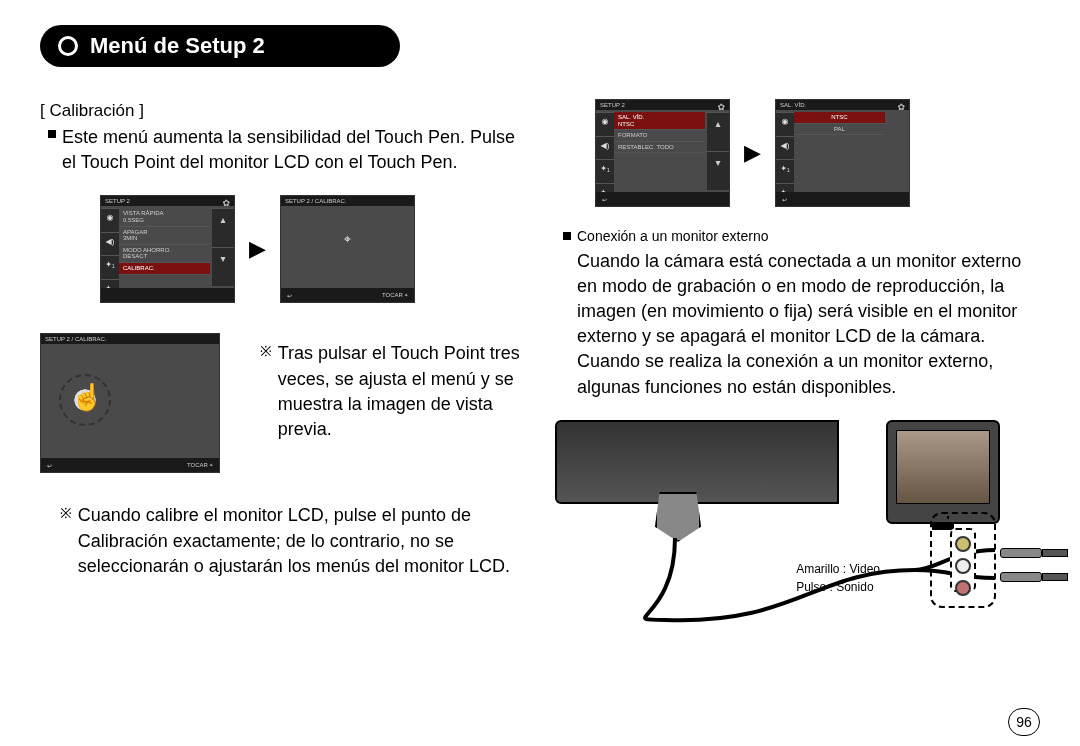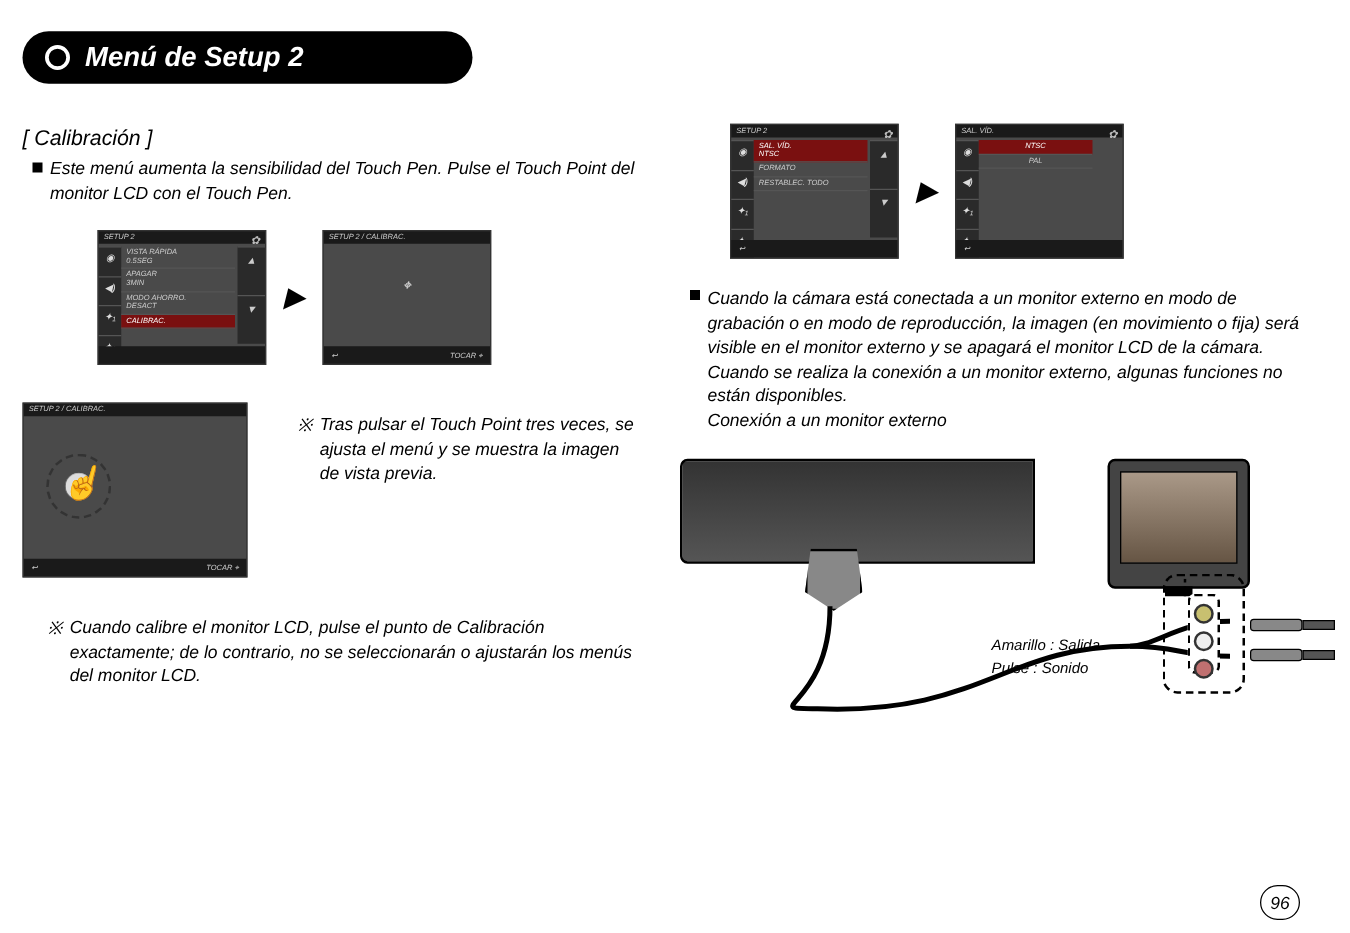--- a/index.html
+++ b/index.html
@@ -7,25 +7,24 @@
     padding: 0;
     background: #fff;
     font-family: Arial, Helvetica, sans-serif;
     color: #000;
     width: 1080px;
     height: 746px;
     position: relative;
     box-sizing: border-box;
   }
   .page {
-    padding: 25px 40px 20px 18px;
+    padding: 25px 40px 20px 40px;
     position: relative;
     height: 100%;
     box-sizing: border-box;
-    font-style: italic;
   }
   .title-bar {
     background: #000;
     color: #fff;
     border-radius: 24px;
     padding: 8px 30px 8px 50px;
     font-size: 22px;
     font-weight: bold;
     display: inline-block;
     position: relative;
@@ -50,21 +49,21 @@
     margin-top: 12px;
   }
   .col {
     flex: 1;
   }
   .section-title {
     font-size: 17px;
     margin: 22px 0 4px 0;
   }
   .body-text {
-    font-size: 14px;
+    font-size: 18px;
     line-height: 1.4;
     margin: 4px 0 4px 20px;
   }
   .bullet-row {
     display: flex;
     gap: 6px;
     margin: 2px 0 2px 8px;
   }
   .bullet-sq {
     width: 8px; height: 8px; background:#000; margin-top:5px; flex-shrink:0;
@@ -415,22 +414,22 @@
           <div class="bottombar">
             <span>↩</span>
               <span></span>
           </div>
         </div>
       </div>
 
       <div class="bullet-row" style="margin-top:20px;">
         <div class="bullet-sq"></div>
         <div>
+          <div class="body-text" style="margin:0; font-size:14px;">Conexión a un monitor externo</div>
           <div class="body-text" style="margin:2px 0 0 0;">Cuando la cámara está conectada a un monitor externo en modo de grabación o en modo de reproducción, la imagen (en movimiento o fija) será visible en el monitor externo y se apagará el monitor LCD de la cámara. Cuando se realiza la conexión a un monitor externo, algunas funciones no están disponibles.</div>
-          <div class="body-text" style="margin:0; font-size:14px;">Conexión a un monitor externo</div>
         </div>
       </div>
 
       <div class="connection-illustration">
         <div class="camera-body"></div>
         <div class="camera-plug"></div>
         <svg class="cable" width="500" height="220">
           <path d="M120,118 C120,200 60,200 110,200 C240,205 260,150 360,150 C380,150 400,130 440,130" stroke="#000" stroke-width="4" fill="none"></path>
           <path d="M360,150 C400,150 400,158 440,158" stroke="#000" stroke-width="4" fill="none"></path>
         </svg>
@@ -442,21 +441,21 @@
         </svg>
         <div class="dashed-box"></div>
         <div class="jack-panel">
           <div class="jack y"></div>
           <div class="jack w"></div>
           <div class="jack r"></div>
         </div>
         <div class="rca r1"></div>
         <div class="rca r2"></div>
         <div class="conn-label">
-          <div>Amarillo : Salida</div>
+          <div>Amarillo : Video</div>
           <div>Pulse : Sonido</div>
         </div>
       </div>
     </div>
   </div>
 
   <div class="page-num">96</div>
 </div>
 
 </body></html>

